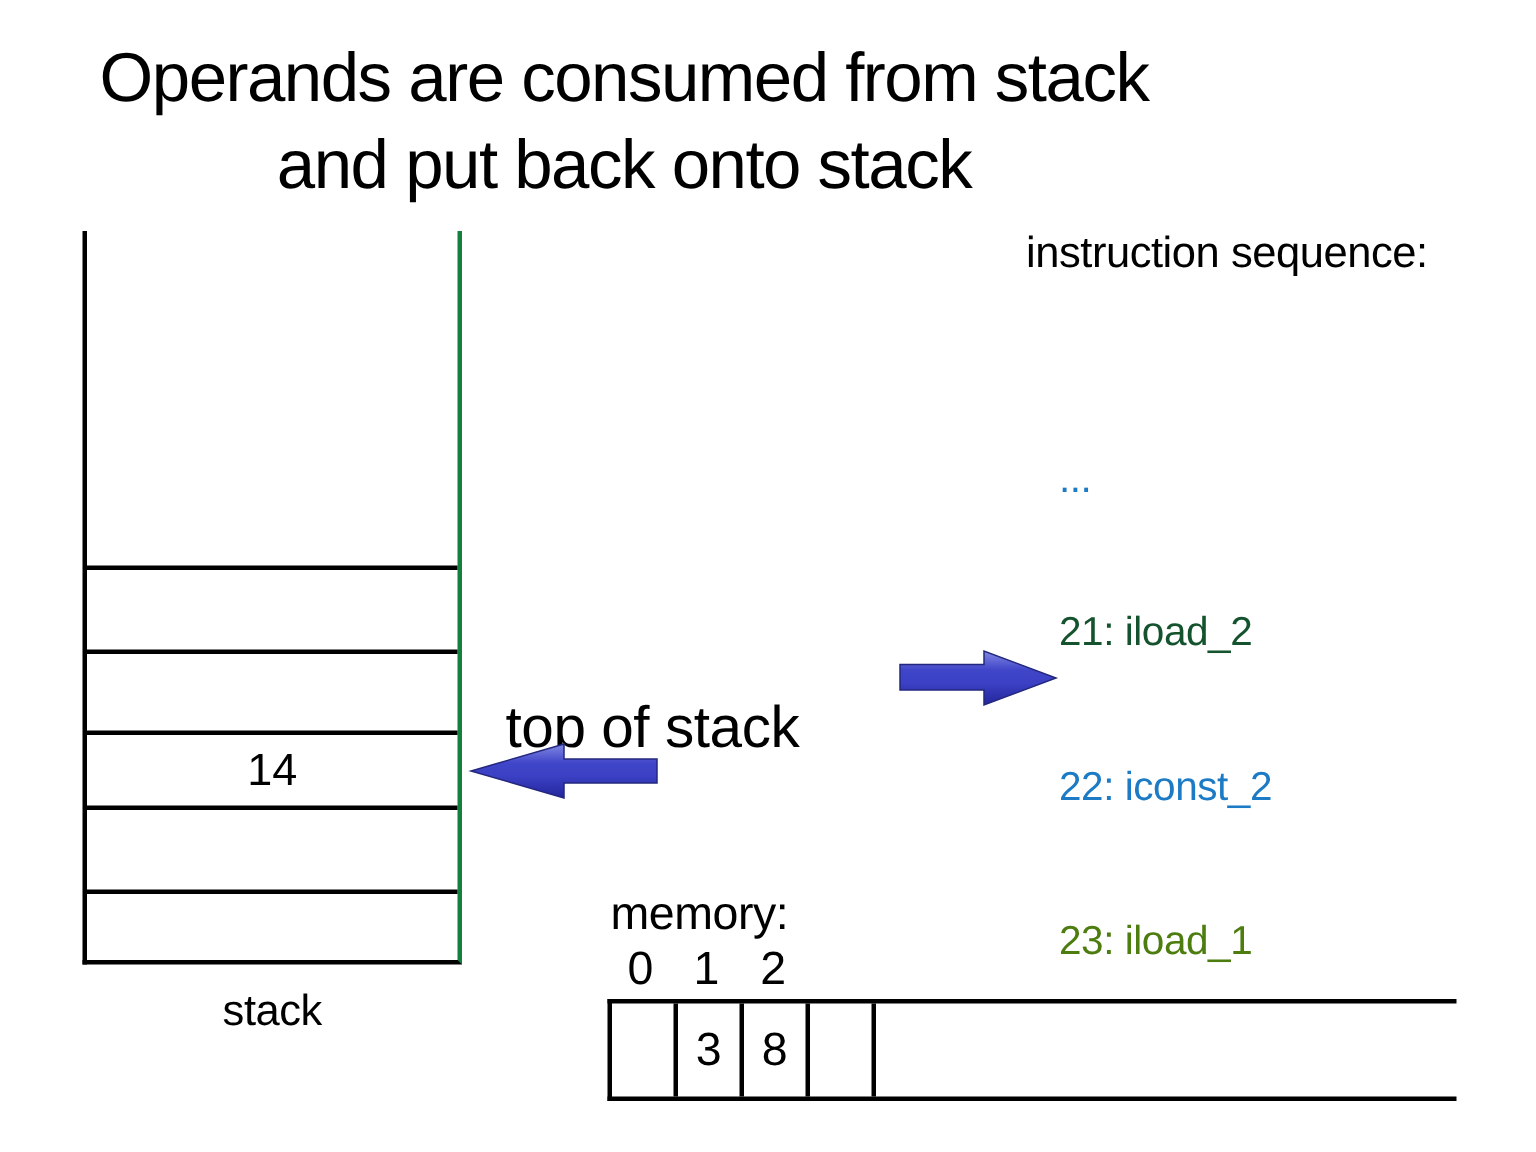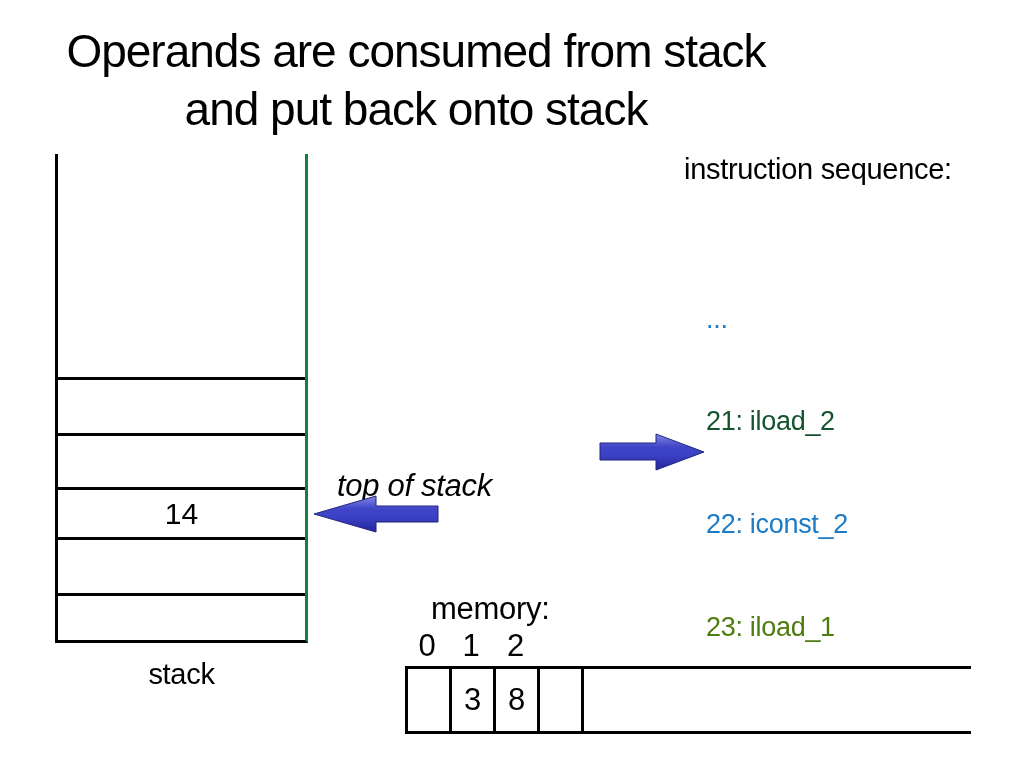--- a/index.html
+++ b/index.html
@@ -32,37 +32,37 @@
     position:absolute;left:0;right:0;top:336px;height:47px;
     display:flex;align-items:center;justify-content:center;
     font-size:30px;
   }
   .stack-label{
     position:absolute;left:55px;top:658px;width:253px;
     text-align:center;font-size:29px;letter-spacing:-0.3px;
   }
   .tos-label{
     position:absolute;left:337px;top:470px;
-    font-size:31px;letter-spacing:-0.3px;line-height:32px;font-style:italic;
+    font-size:39px;letter-spacing:-0.3px;line-height:32px;
   }
   .arrow-svg{position:absolute;}
   
   .ins-header{
     position:absolute;left:684px;top:153px;
     font-size:29px;letter-spacing:-0.3px;
   }
   .ins-list{
     position:absolute;left:706px;top:233px;
     font-size:27px;line-height:34.3px;letter-spacing:-0.3px;
     white-space:pre;
   }
   
   .mem-label{
     position:absolute;left:407px;top:593px;
-    font-size:31px;letter-spacing:-0.3px;line-height:32px;margin-left:24px;
+    font-size:31px;letter-spacing:-0.3px;line-height:32px;
   }
   .mem-indices{
     position:absolute;left:405px;top:630px;
     display:flex;font-size:31px;line-height:32px;
   }
   .mem-indices span{display:block;text-align:center;}
   .mem-indices span:nth-child(1){width:44px;}
   .mem-indices span:nth-child(2){width:44px;}
   .mem-indices span:nth-child(3){width:45px;}
   .mem-box{

